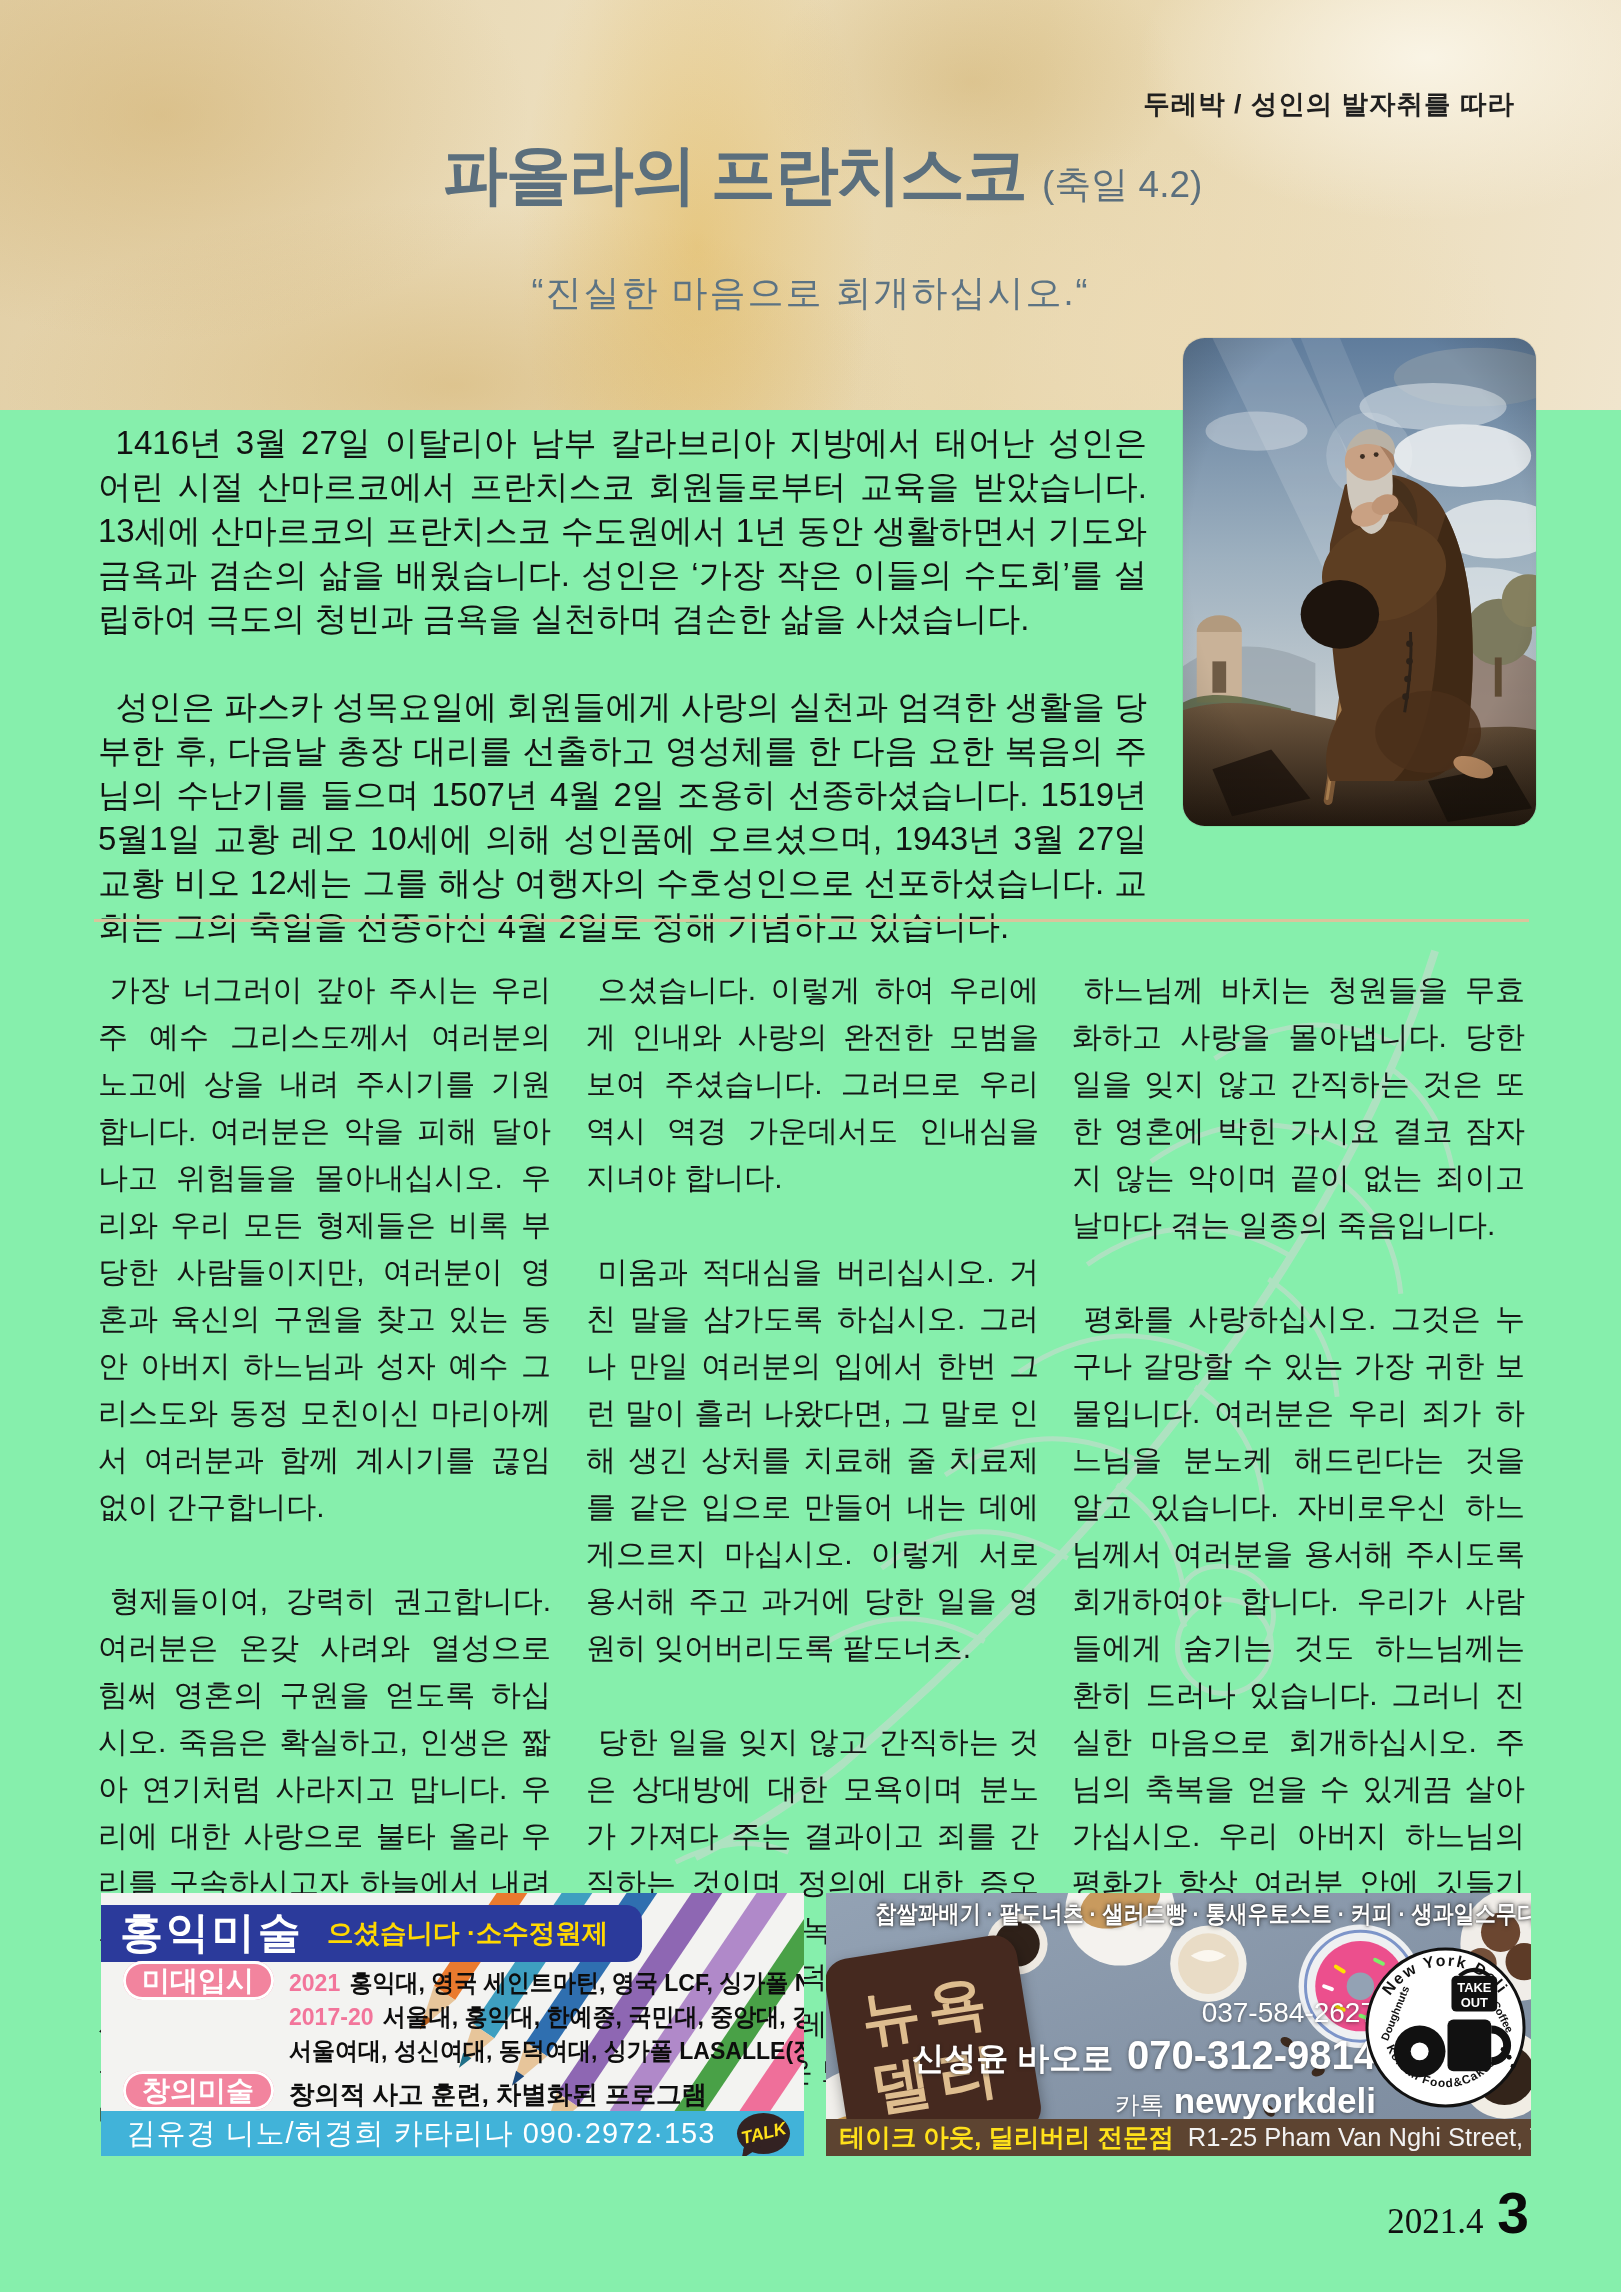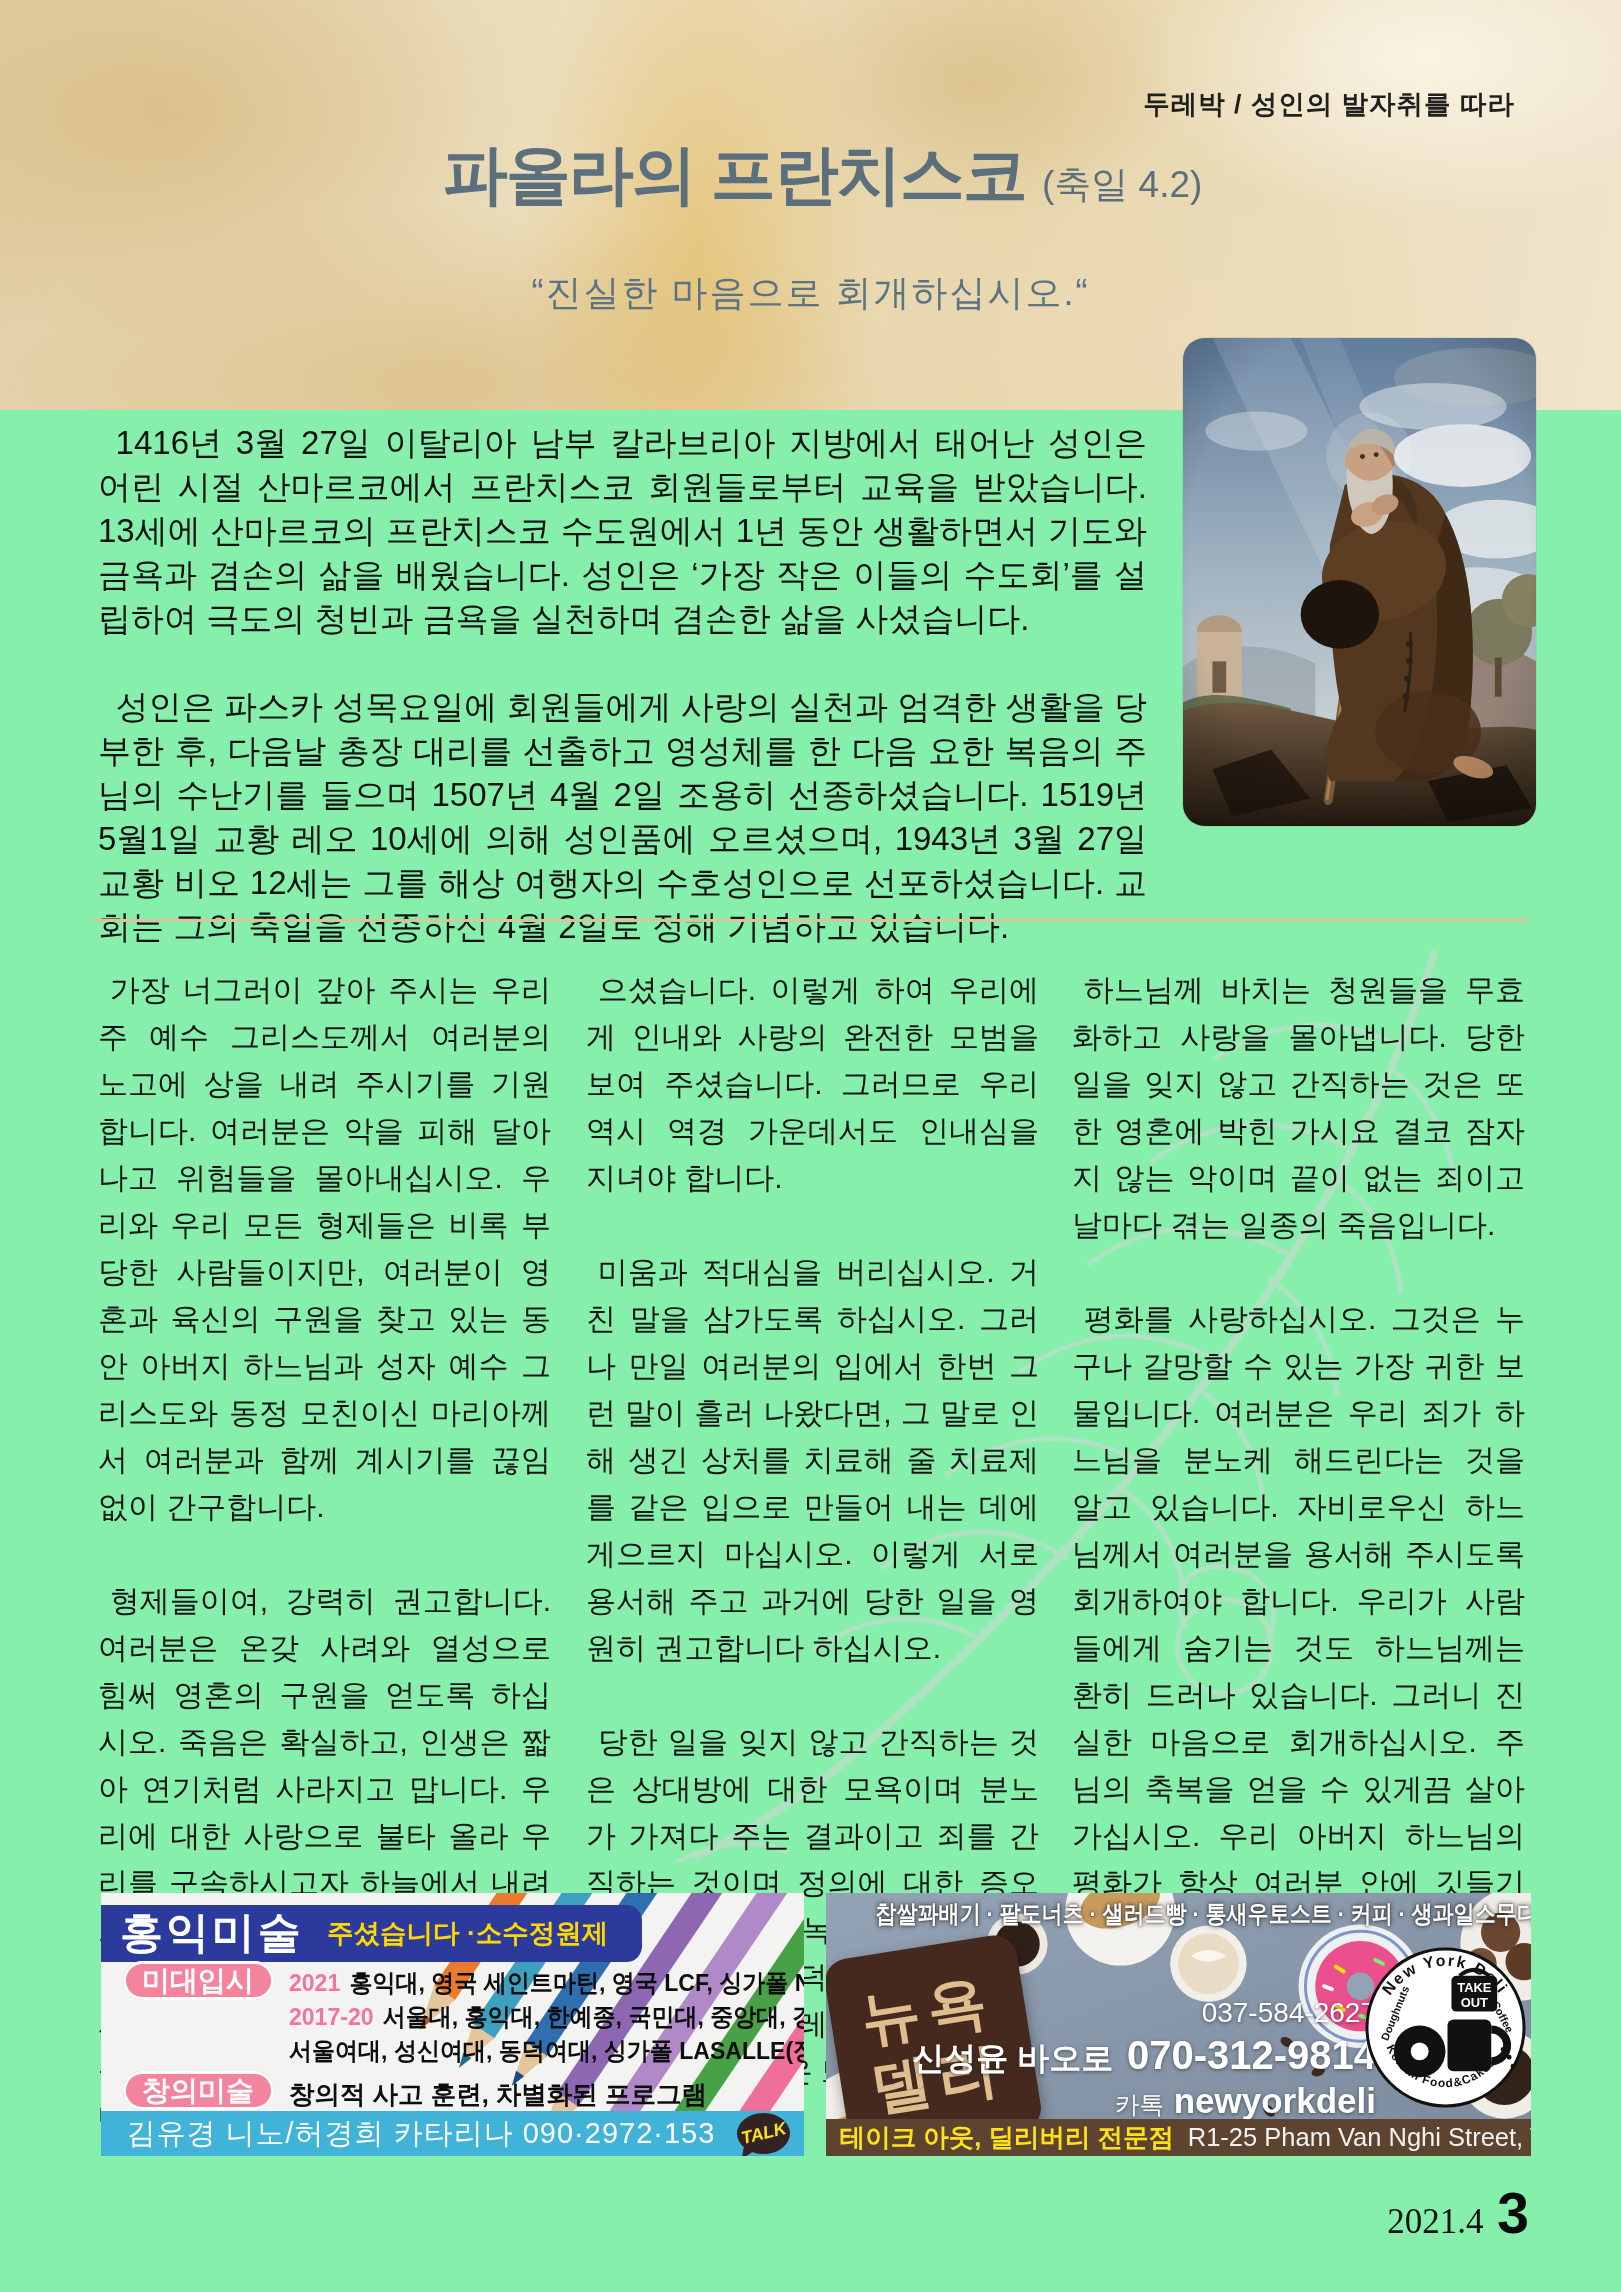--- a/index.html
+++ b/index.html
@@ -219,21 +219,21 @@
       <path d="M260,950 C300,930 340,925 375,940"></path>
     </g>
   </svg>
 
   <div class="col col1">
     <p>가장 너그러이 갚아 주시는 우리 주 예수 그리스도께서 여러분의 노고에 상을 내려 주시기를 기원합니다. 여러분은 악을 피해 달아나고 위험들을 몰아내십시오. 우리와 우리 모든 형제들은 비록 부당한 사람들이지만, 여러분이 영혼과 육신의 구원을 찾고 있는 동안 아버지 하느님과 성자 예수 그리스도와 동정 모친이신 마리아께서 여러분과 함께 계시기를 끊임없이 간구합니다.</p>
     <p>형제들이여, 강력히 권고합니다. 여러분은 온갖 사려와 열성으로 힘써 영혼의 구원을 얻도록 하십시오. 죽음은 확실하고, 인생은 짧아 연기처럼 사라지고 맙니다. 우리에 대한 사랑으로 불타 올라 우리를 구속하시고자 하늘에서 내려 오신 우리 주 예수 그리스도의 수난에 여러분의 마음을 고정시키십시오. 그분은 우리 때문에 영혼과 육신의 온갖 고통을 당하셨고, 어떤 고초도 피하지 않</p>
   </div>
   <div class="col col2">
     <p>으셨습니다. 이렇게 하여 우리에게 인내와 사랑의 완전한 모범을 보여 주셨습니다. 그러므로 우리 역시 역경 가운데서도 인내심을 지녀야 합니다.</p>
-    <p>미움과 적대심을 버리십시오. 거친 말을 삼가도록 하십시오. 그러나 만일 여러분의 입에서 한번 그런 말이 흘러 나왔다면, 그 말로 인해 생긴 상처를 치료해 줄 치료제를 같은 입으로 만들어 내는 데에 게으르지 마십시오. 이렇게 서로 용서해 주고 과거에 당한 일을 영원히 권고합니다 하십시오.</p>
+    <p>미움과 적대심을 버리십시오. 거친 말을 삼가도록 하십시오. 그러나 만일 여러분의 입에서 한번 그런 말이 흘러 나왔다면, 그 말로 인해 생긴 상처를 치료해 줄 치료제를 같은 입으로 만들어 내는 데에 게으르지 마십시오. 이렇게 서로 용서해 주고 과거에 당한 일을 영원히 잊어버리도록 팥도너츠.</p>
     <p>당한 일을 잊지 않고 간직하는 것은 상대방에 대한 모욕이며 분노가 가져다 주는 결과이고 죄를 간직하는 것이며 정의에 대한 증오입니다. 그것은 녹슨 화살이고 영혼의 독소이며 덕의 파멸이고 정신을 좀먹는 벌레요 기도의 방해물입니다. 그것은 또한 우리가</p>
   </div>
   <div class="col col3">
     <p>하느님께 바치는 청원들을 무효화하고 사랑을 몰아냅니다. 당한 일을 잊지 않고 간직하는 것은 또한 영혼에 박힌 가시요 결코 잠자지 않는 악이며 끝이 없는 죄이고 날마다 겪는 일종의 죽음입니다.</p>
     <p>평화를 사랑하십시오. 그것은 누구나 갈망할 수 있는 가장 귀한 보물입니다. 여러분은 우리 죄가 하느님을 분노케 해드린다는 것을 알고 있습니다. 자비로우신 하느님께서 여러분을 용서해 주시도록 회개하여야 합니다. 우리가 사람들에게 숨기는 것도 하느님께는 환히 드러나 있습니다. 그러니 진실한 마음으로 회개하십시오. 주님의 축복을 얻을 수 있게끔 살아가십시오. 우리 아버지 하느님의 평화가 항상 여러분 안에 깃들기를 바랍니다.</p>
     <p class="signature">파울라의 성 프란치스코의 편지에서...</p>
   </div>
 
   <div class="ad-hongik">
     <svg class="pencils" viewBox="0 0 440 268">
@@ -280,21 +280,21 @@
           </g>
       </g>
       <g transform="translate(430,250) rotate(-125)">
         <rect x="-11" width="22" height="120" fill="#f0a0bd"></rect>
           <polygon points="-11,120 11,120 0,158" fill="#e7c59a"></polygon>
           <polygon points="-4,146 4,146 0,158" fill="#e082a6"></polygon>
       </g>
     </svg>
     <div class="hi-banner">
       <span class="hi-name">홍익미술</span>
-      <span class="hi-tag">주셨습니다 ·소수정원제</span>
+      <span class="hi-tag">으셨습니다 ·소수정원제</span>
     </div>
     <div class="hi-badge b1">미대입시</div>
     <div class="hi-lines">
       <div><span class="hi-year">2021</span><span>홍익대, 영국 세인트마틴, 영국 LCF,  싱가폴 NAFA(장학생)</span></div>
       <div><span class="hi-year">2017-20</span><span>서울대, 홍익대, 한예종, 국민대, 중앙대, 경희대, 과기대</span></div>
       <div><span>서울여대, 성신여대, 동덕여대, 싱가폴 LASALLE(장학생) 등</span></div>
     </div>
     <div class="hi-badge b2">창의미술</div>
     <div class="hi-b2text">창의적 사고 훈련, 차별화된 프로그램</div>
     <div class="hi-bar">

